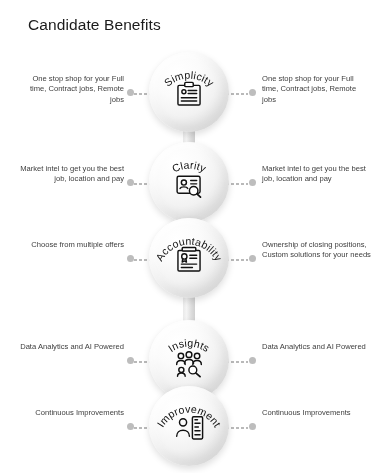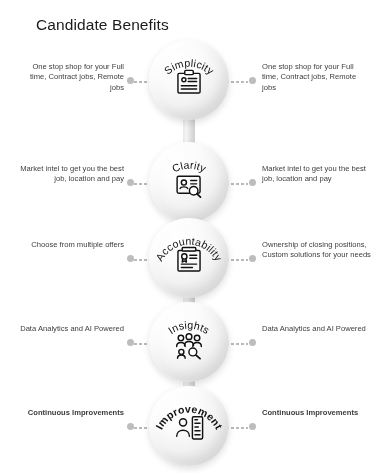--- a/index.html
+++ b/index.html
@@ -15,21 +15,21 @@
     width: 377px;
     height: 473px;
     background: #ffffff;
     overflow: hidden;
   }
 
   
   .headers {
     position: absolute;
     top: 16px;
-    left: 8px;
+    left: 0;
     width: 328px;
     height: 26px;
   }
   .col-header {
     position: absolute;
     font-size: 15.5px;
     font-weight: 400;
     color: #1b1b1b;
     letter-spacing: 0.1px;
     white-space: nowrap;
@@ -145,21 +145,21 @@
 
 <div id="infographic">
 
   <div class="headers">
     <div class="col-header left">Candidate Benefits</div>
   </div>
 
   <div class="spine"></div>
 
   <div id="rows-host">
-      <div class="row" style="top: 40px;">
+      <div class="row" style="top: 52px;">
         <div class="side-text left">One stop shop for your Full time, Contract jobs, Remote jobs</div>
         <div class="side-text right">One stop shop for your Full time, Contract jobs, Remote jobs</div>
         <div class="leader left"></div>
         <div class="leader-dot left"></div>
         <div class="leader right"></div>
         <div class="leader-dot right"></div>
         <div class="sphere">
           <svg class="sphere-label" viewBox="0 0 80 80">
             <defs>
               <path id="arc0" d="M 11,49 A 30,30 0 0 1 69,49" fill="none"></path>
@@ -227,21 +227,21 @@
       <circle cx="14.5" cy="15" r="3.1"></circle>
       <path d="M12.6 17.6l-.6 4 2.5-1.4 2.5 1.4-.6-4"></path>
       <line x1="21" y1="13.5" x2="29" y2="13.5"></line>
       <line x1="21" y1="17" x2="29" y2="17"></line>
       <line x1="11" y1="24" x2="29" y2="24"></line>
       <line x1="11" y1="28" x2="24" y2="28"></line>
     </svg>
           </div>
         </div>
       </div>
-      <div class="row" style="top: 302px;">
+      <div class="row" style="top: 320px;">
         <div class="side-text left">Data Analytics and AI Powered</div>
         <div class="side-text right">Data Analytics and AI Powered</div>
         <div class="leader left"></div>
         <div class="leader-dot left"></div>
         <div class="leader right"></div>
         <div class="leader-dot right"></div>
         <div class="sphere">
           <svg class="sphere-label" viewBox="0 0 80 80">
             <defs>
               <path id="arc3" d="M 11,49 A 30,30 0 0 1 69,49" fill="none"></path>
@@ -257,21 +257,21 @@
       <circle cx="29.5" cy="12" r="3.2"></circle>
       <path d="M24.5 22c0-3 2.3-4.6 5-4.6s5 1.6 5 4.6"></path>
       <circle cx="11" cy="28.5" r="3"></circle>
       <path d="M6.5 36c0-2.6 2-4 4.5-4s4.5 1.4 4.5 4"></path>
       <circle cx="24.5" cy="28.5" r="4.6" fill="#fff"></circle>
       <line x1="28.2" y1="32.2" x2="33" y2="36.4" stroke-width="2.1"></line>
     </svg>
           </div>
         </div>
       </div>
-      <div class="row" style="top: 386px; font-weight: bold;">
+      <div class="row" style="top: 386px;">
         <div class="side-text left">Continuous Improvements</div>
         <div class="side-text right">Continuous Improvements</div>
         <div class="leader left"></div>
         <div class="leader-dot left"></div>
         <div class="leader right"></div>
         <div class="leader-dot right"></div>
         <div class="sphere">
           <svg class="sphere-label" viewBox="0 0 80 80">
             <defs>
               <path id="arc4" d="M 11,49 A 30,30 0 0 1 69,49" fill="none"></path>

